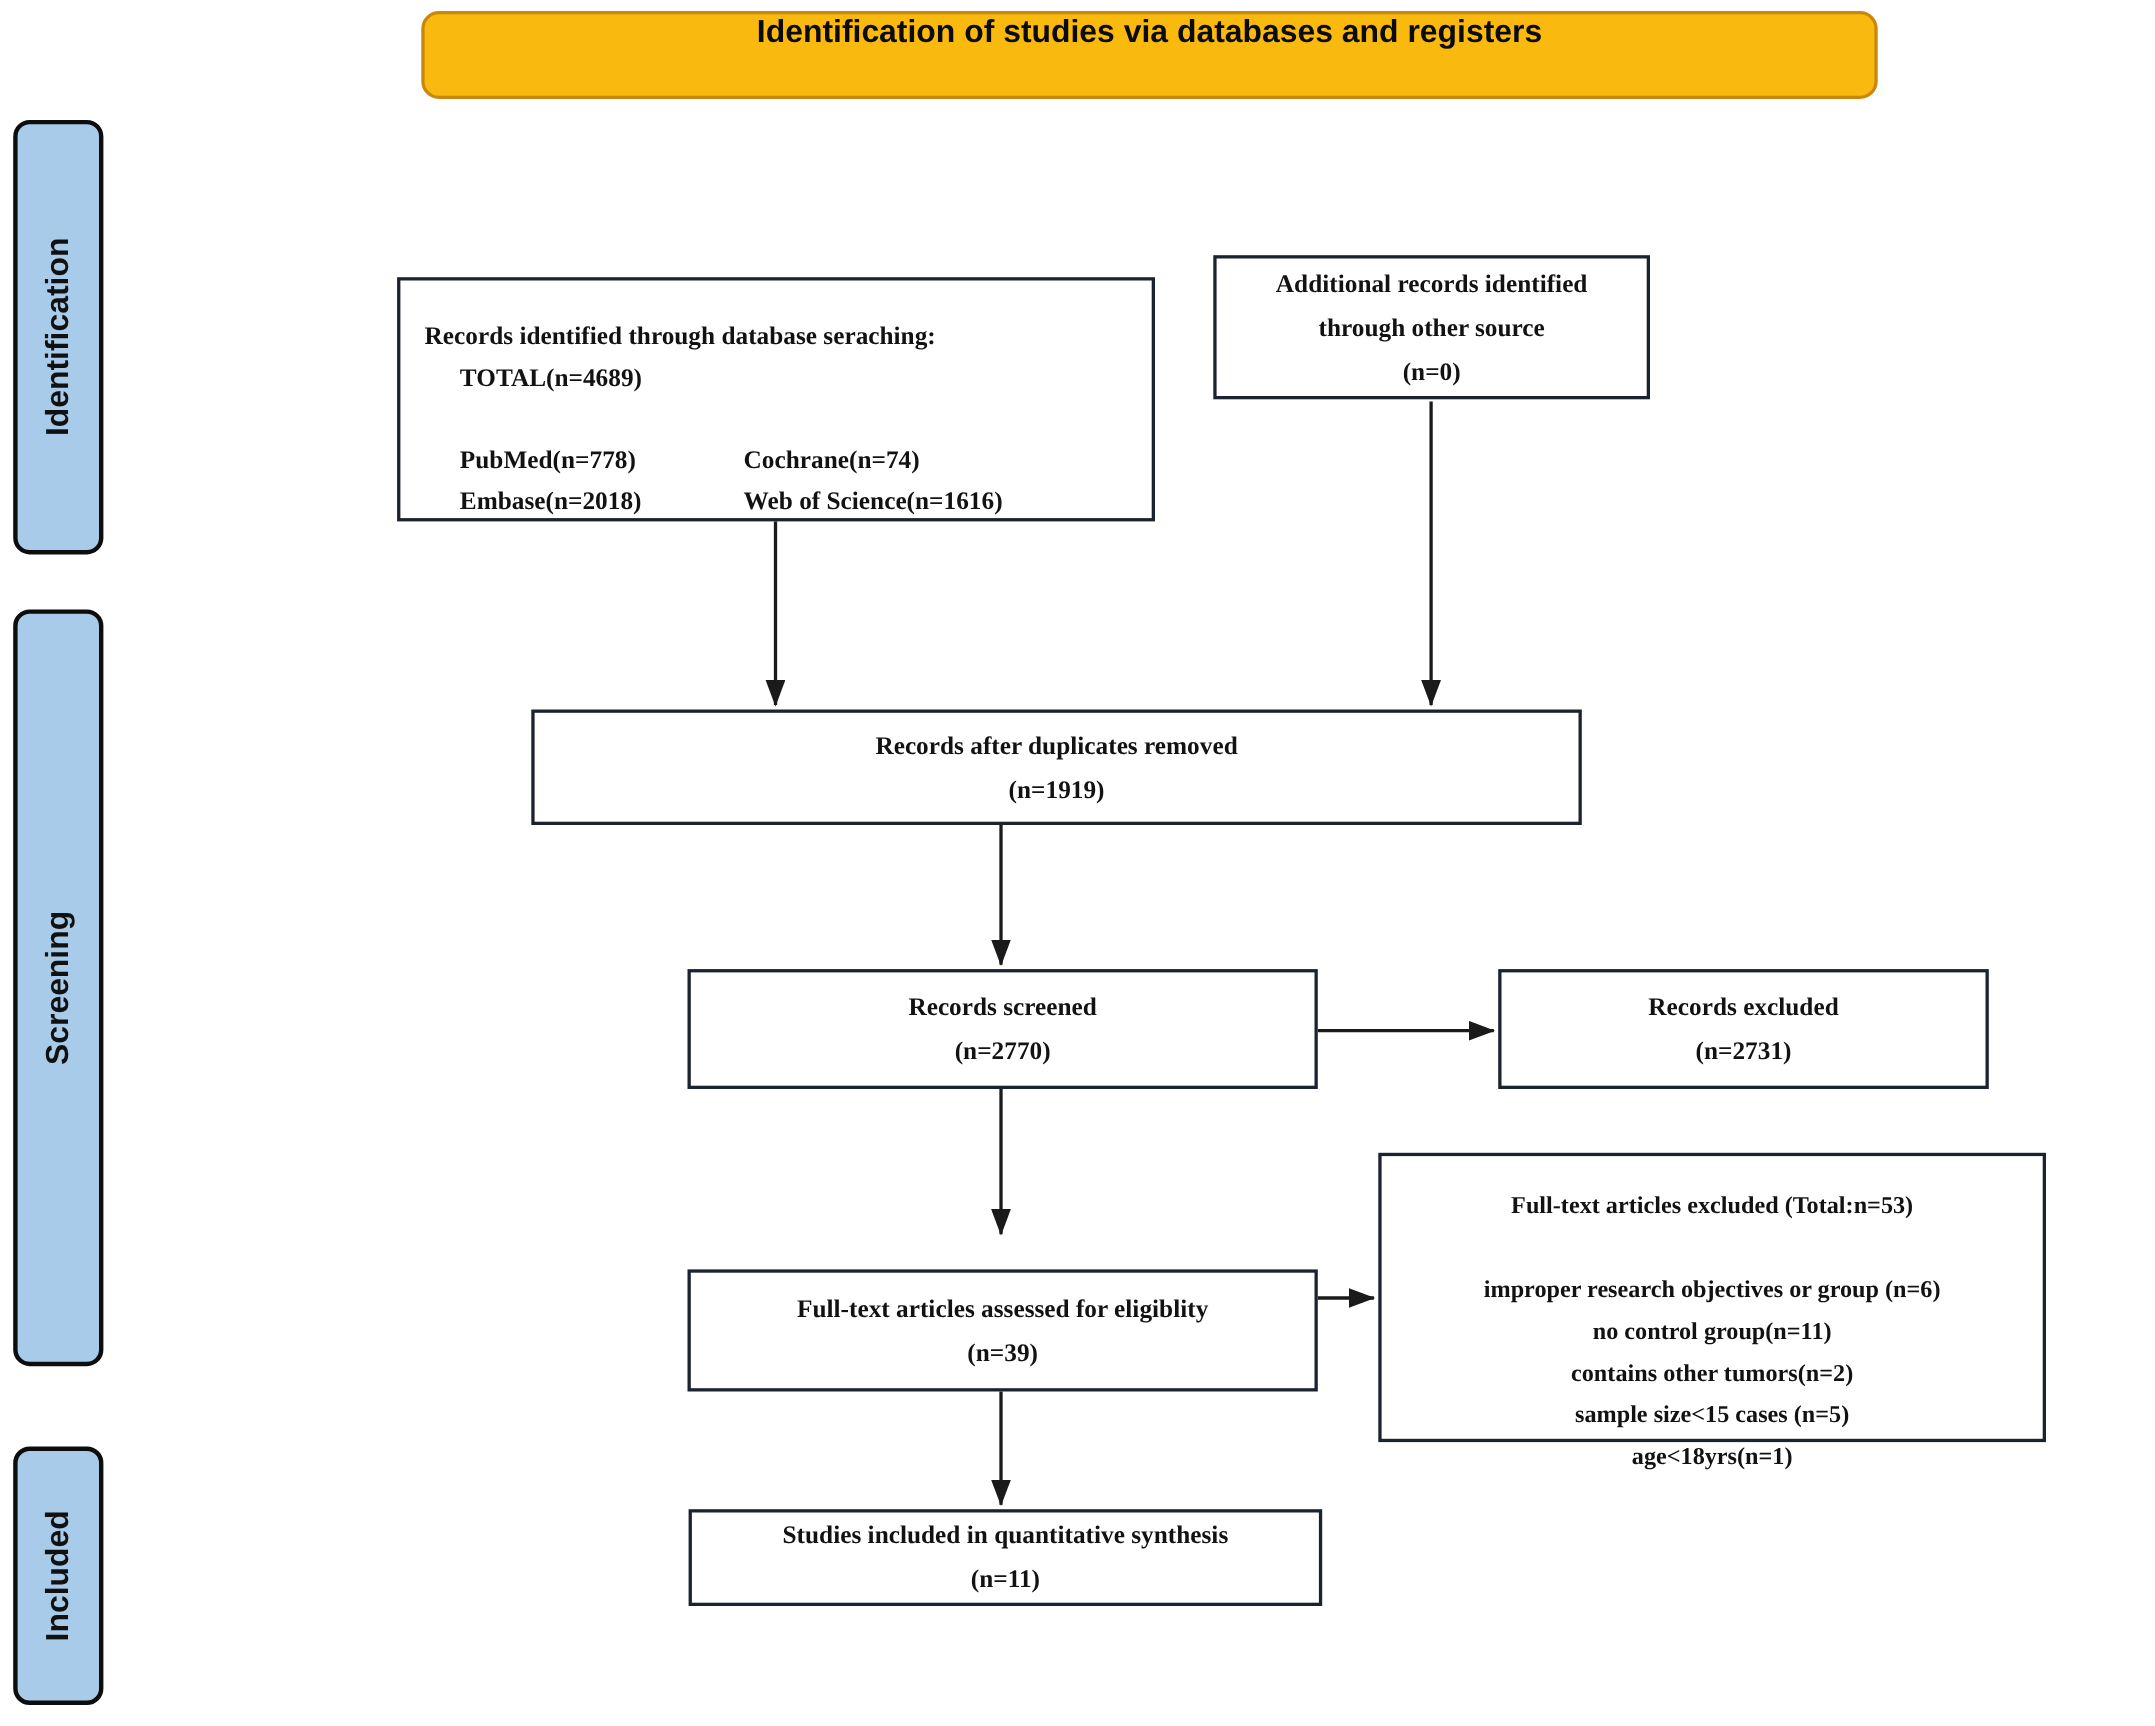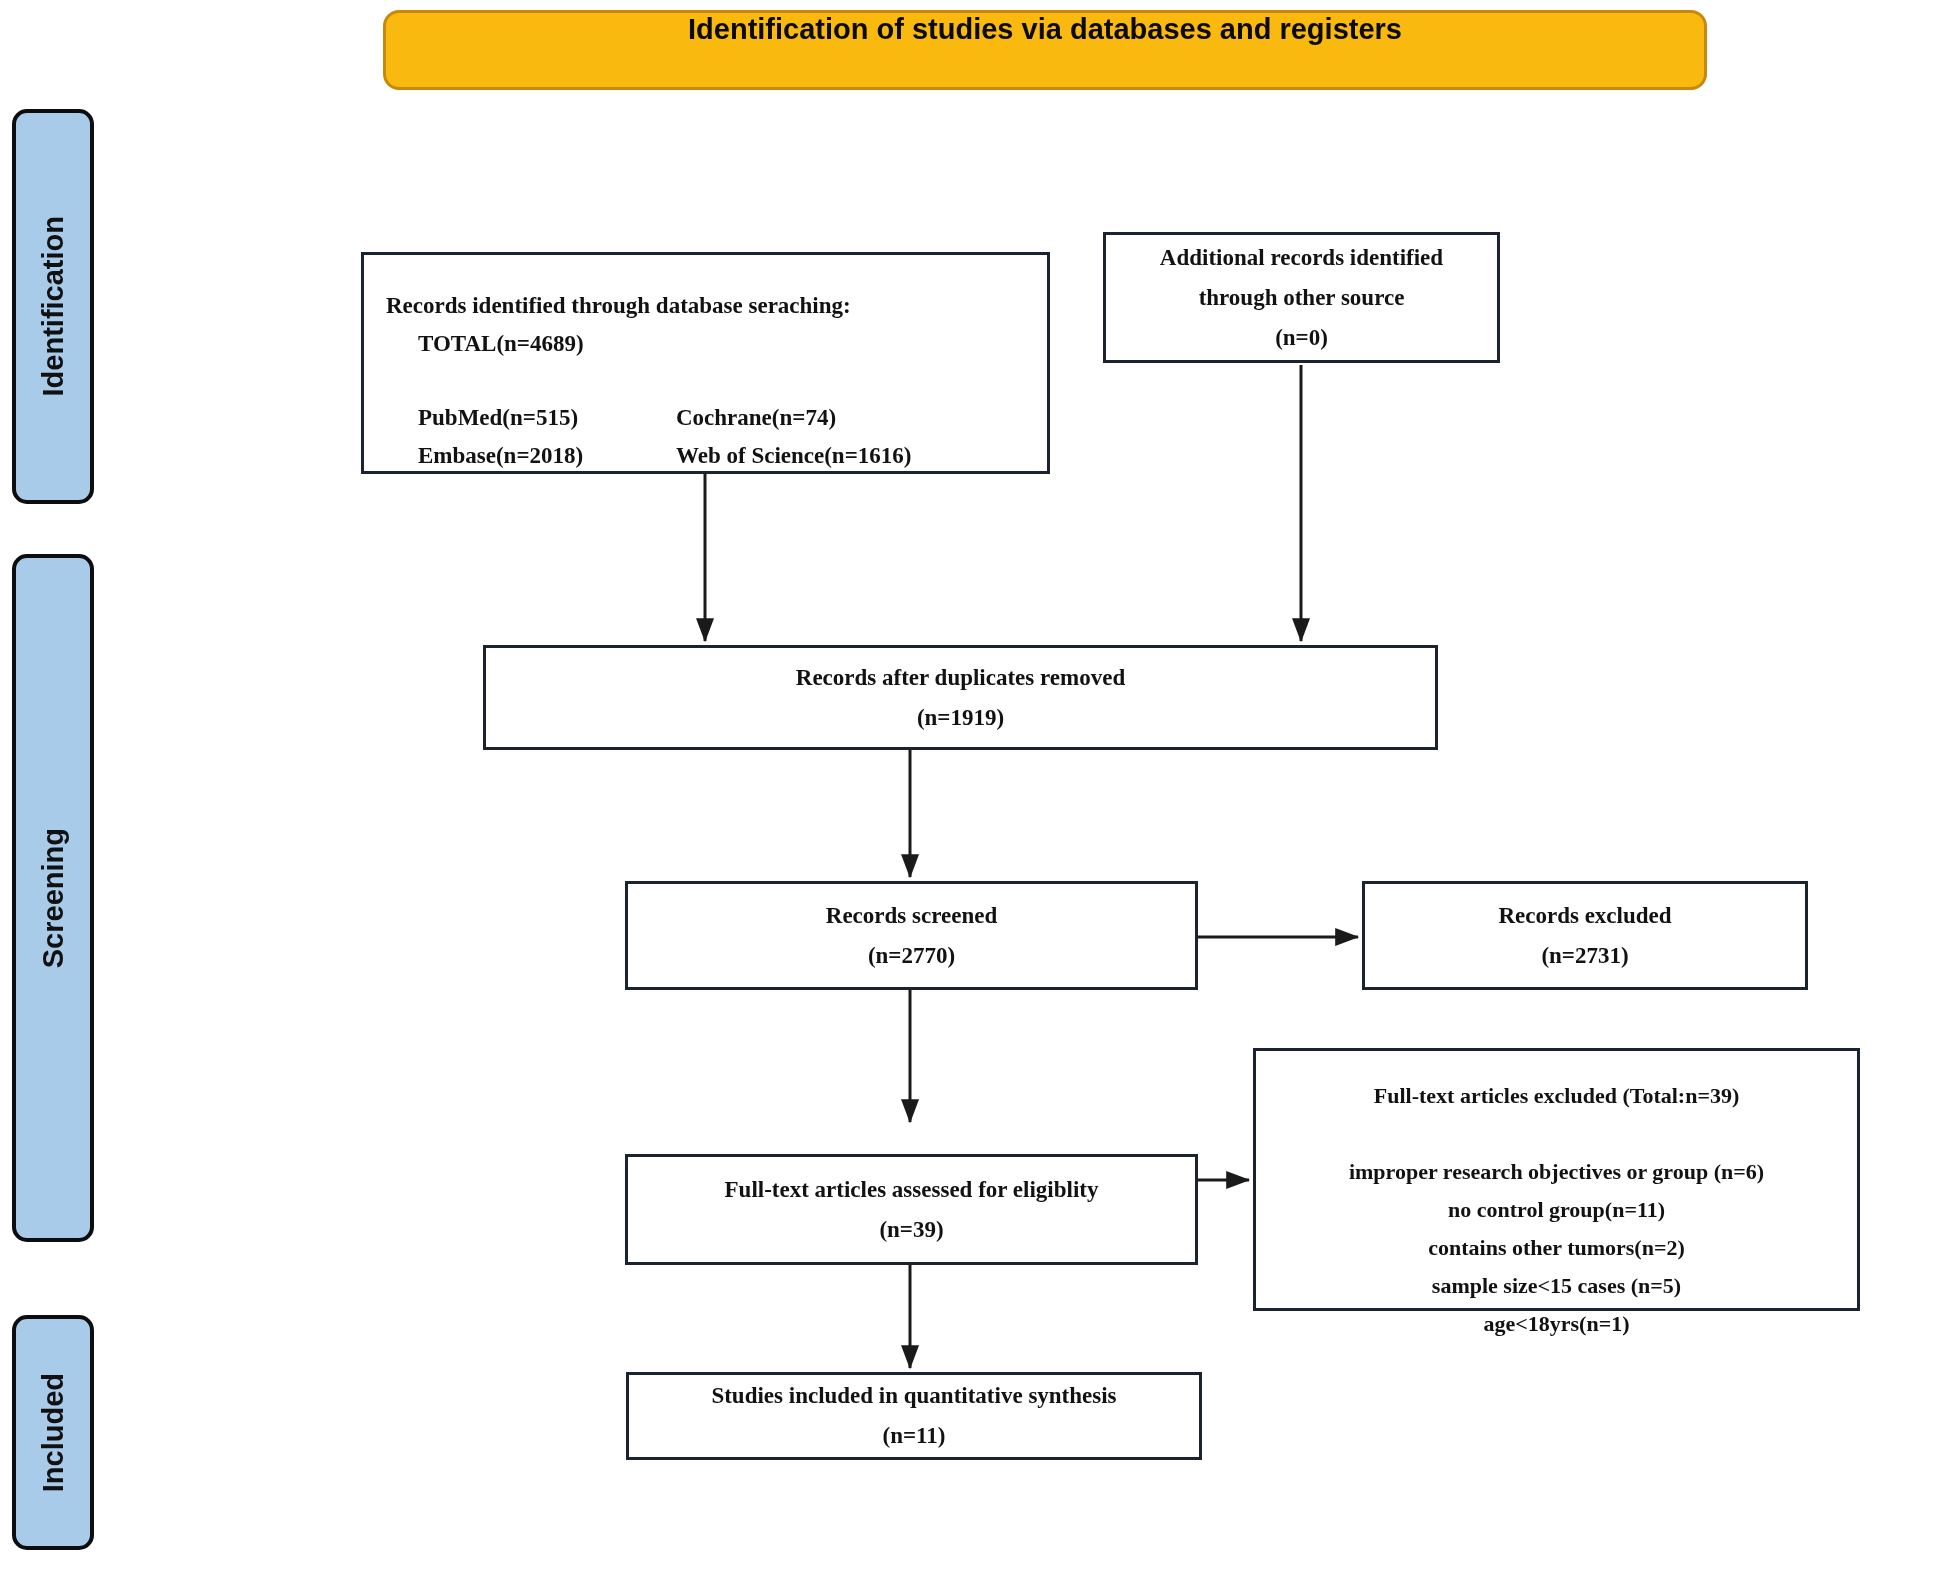--- a/index.html
+++ b/index.html
@@ -94,21 +94,21 @@
     <line x1="910" y1="1237" x2="910" y2="1368" stroke="#1a1a1a" stroke-width="3" marker-end="url(#ah)"></line>
     <line x1="1198" y1="937" x2="1358" y2="937" stroke="#1a1a1a" stroke-width="3" marker-end="url(#ah)"></line>
     <line x1="1198" y1="1180" x2="1249" y2="1180" stroke="#1a1a1a" stroke-width="3" marker-end="url(#ah)"></line>
   </svg>
 
   <div class="box dbbox" style="left:361px;top:208px;width:689px;height:222px;">
     <div>Records identified through database seraching:</div>
     <div class="indent">TOTAL(n=4689)</div>
     <div class="cols">
       <div class="c1">
-        <div>PubMed(n=515)</div>
+        <div>PubMed(n=778)</div>
         <div>Embase(n=2018)</div>
       </div>
       <div class="c2">
         <div>Cochrane(n=74)</div>
         <div>Web of Science(n=1616)</div>
       </div>
     </div>
   </div>
 
   <div class="box center" style="left:1103px;top:232px;width:397px;height:131px;">
@@ -131,21 +131,21 @@
     <div>Records excluded</div>
     <div>(n=2731)</div>
   </div>
 
   <div class="box center" style="left:625px;top:1126px;width:573px;height:111px;margin-top:28px;">
     <div>Full-text articles assessed for eligiblity</div>
     <div>(n=39)</div>
   </div>
 
   <div class="box ftx" style="left:1253px;top:1048px;width:607px;height:263px;">
-    <div>Full-text articles excluded (Total:n=39)</div>
+    <div>Full-text articles excluded (Total:n=53)</div>
     <div class="gap"></div>
     <div>improper research objectives or group (n=6)</div>
     <div>no control group(n=11)</div>
     <div>contains other tumors(n=2)</div>
     <div>sample size&lt;15 cases (n=5)</div>
     <div>age&lt;18yrs(n=1)</div>
   </div>
 
   <div class="box center" style="left:626px;top:1372px;width:576px;height:88px;">
     <div>Studies included in quantitative synthesis</div>

